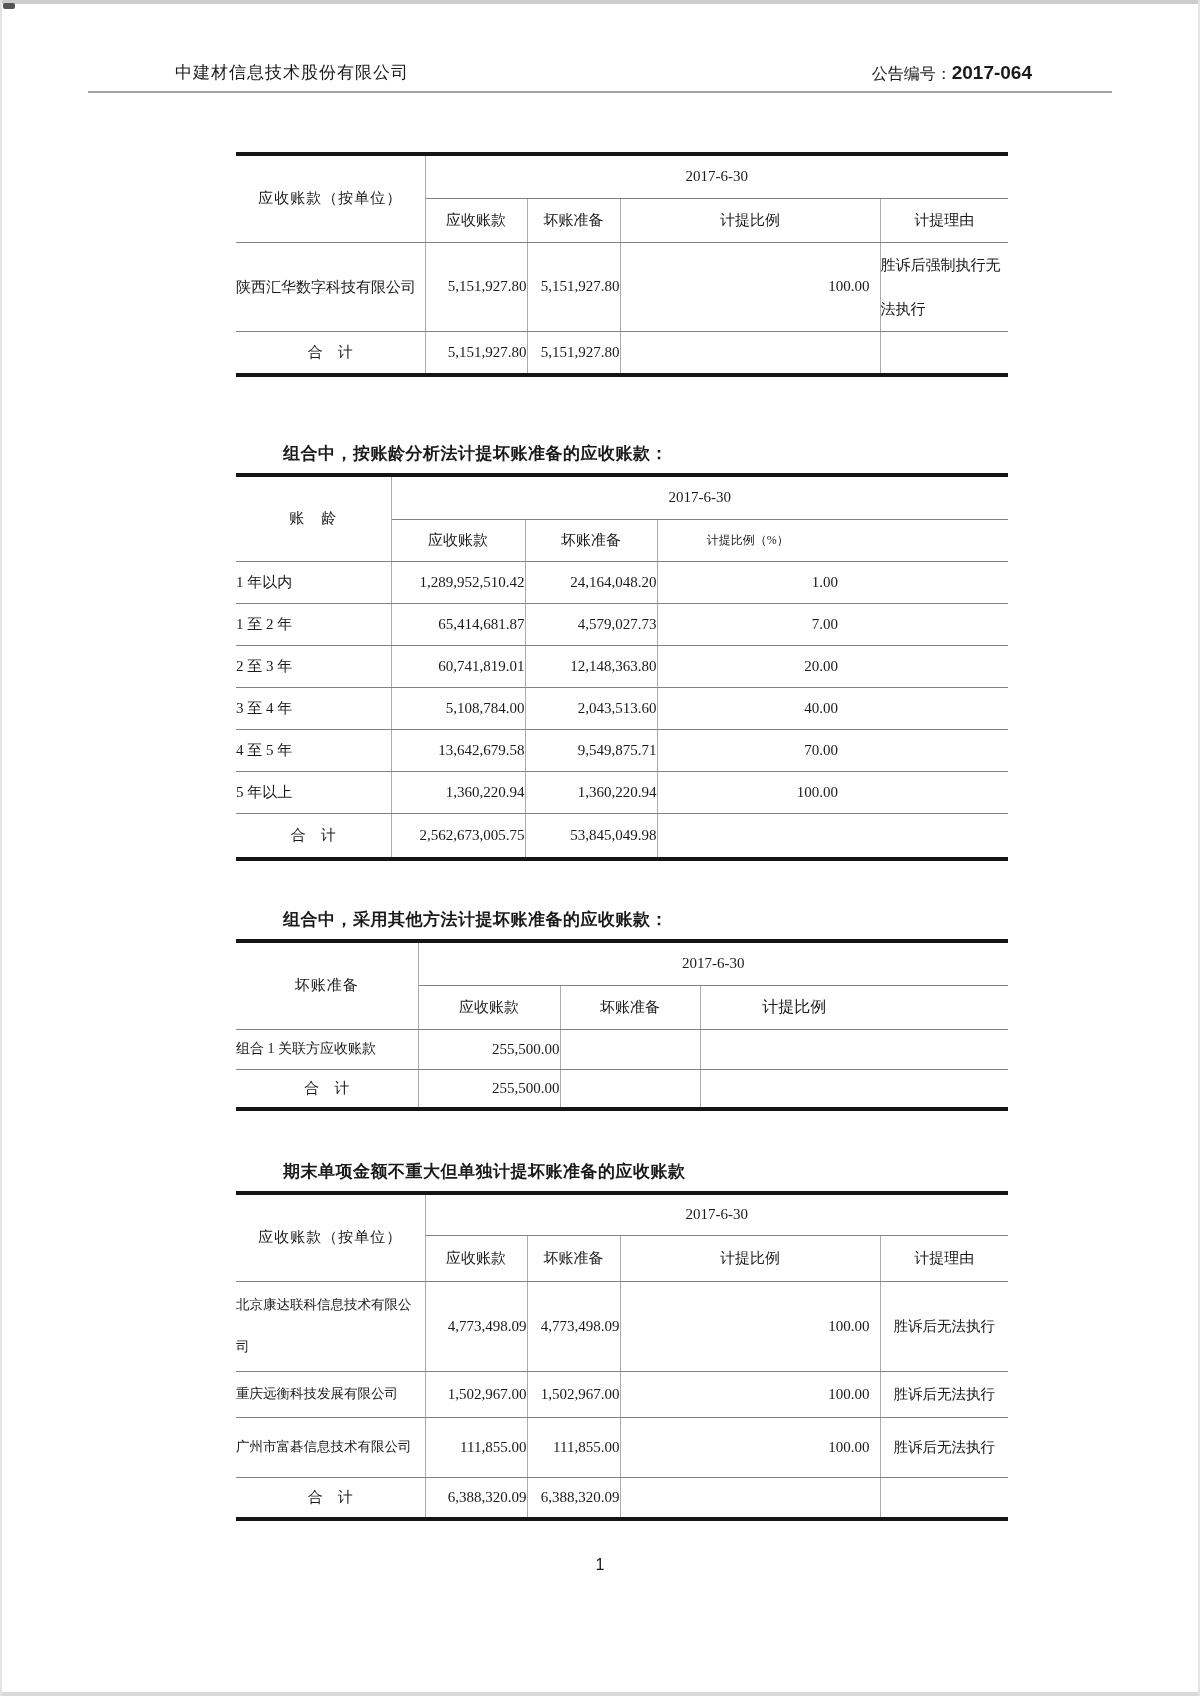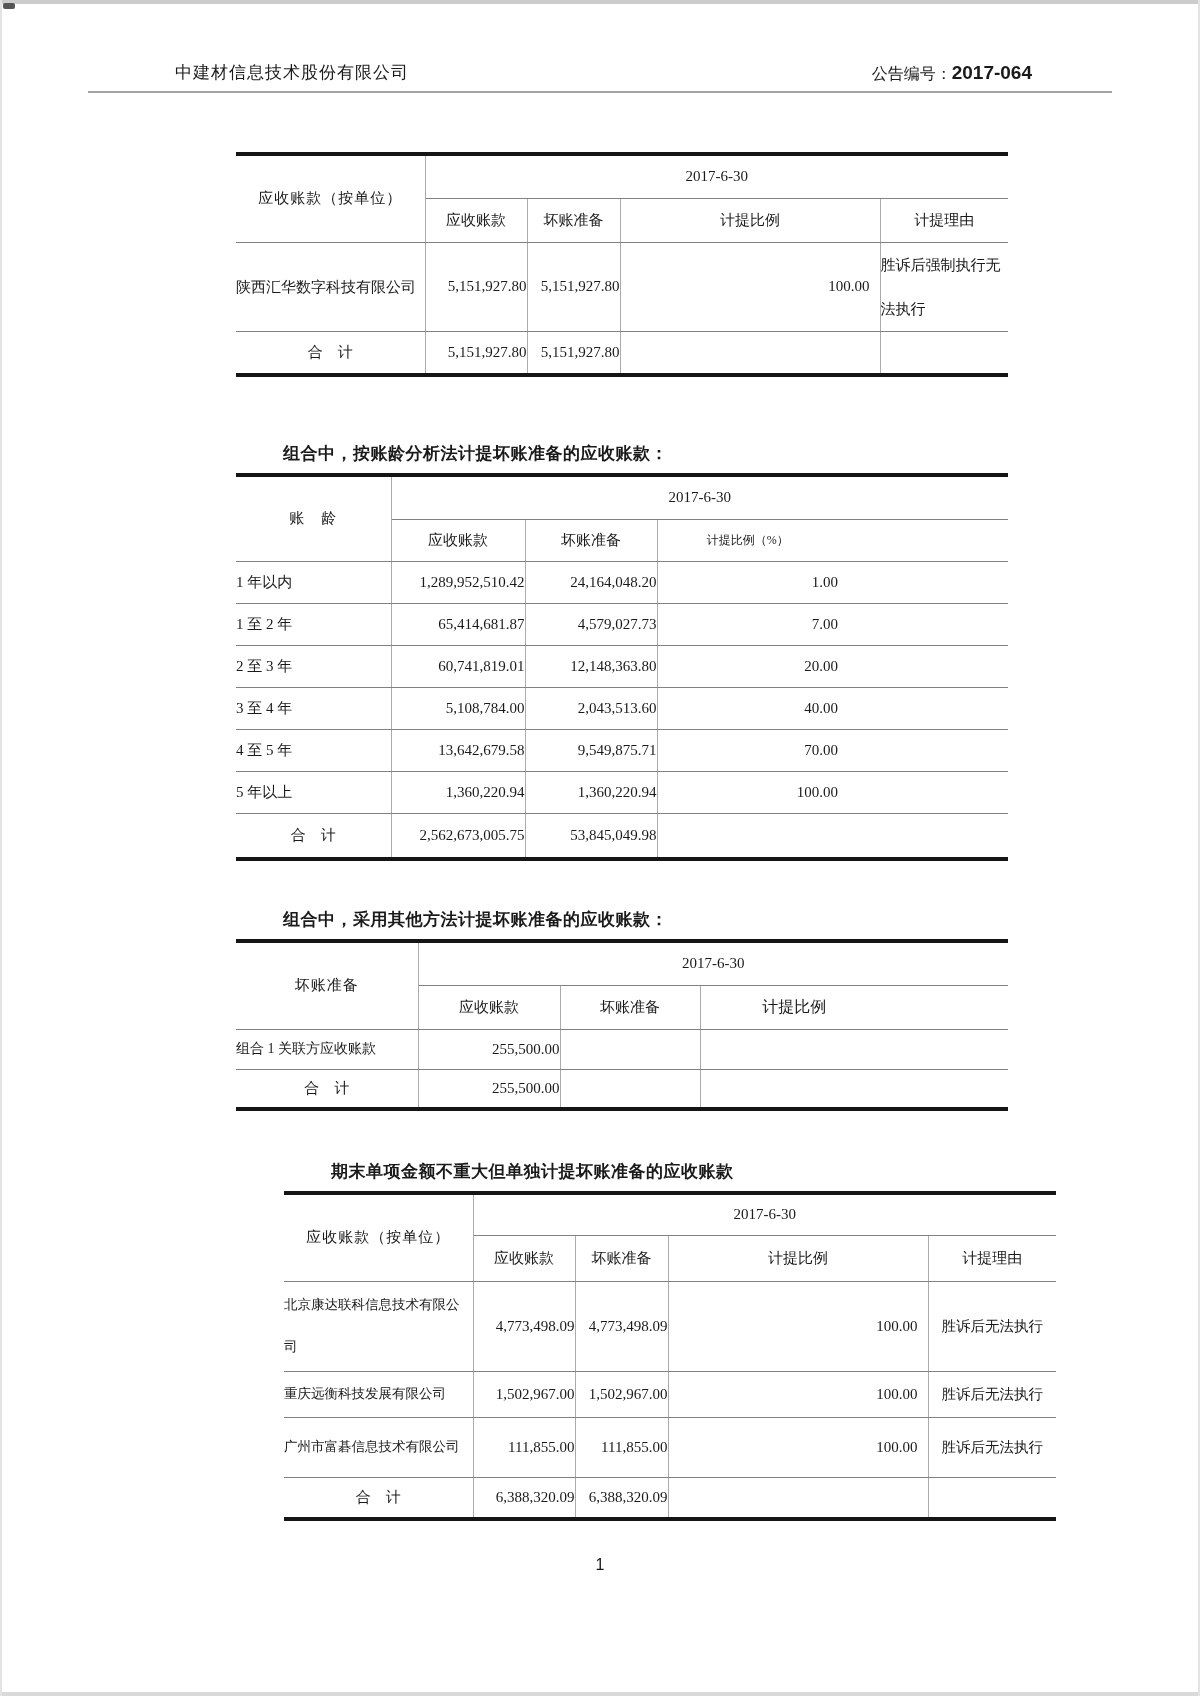--- a/index.html
+++ b/index.html
@@ -52,21 +52,21 @@
   .t1 .pct,.t4 .pct{text-align:right;padding-right:10px;font-size:15px;}
   .t2 .pct{text-align:right;padding-right:170px;font-size:15px;}
   .t2 .sub-pct{text-align:center;padding-right:170px;font-size:12px;}
   .t3 .pct{text-align:center;padding-right:120px;font-size:15px;}
   .t3 .sub-pct{text-align:center;padding-right:120px;font-size:16px;}
   .t2 td.name{line-height:normal;}
   .t3 .name{font-size:14px;line-height:normal;}
   .t4 .name{font-size:13.5px;line-height:42px;}
   .t4 .reason{padding:0 4px 0 13px;line-height:normal;font-size:14.5px;}
 
-  .sec1{top:152px;} .sec2{top:442px;} .sec3{top:908px;} .sec4{top:1160px;margin-left:48px;}
+  .sec1{top:152px;} .sec2{top:442px;} .sec3{top:908px;} .sec4{top:1160px;}
 
   .page-footer{
     position:absolute;top:1556px;left:0;width:1200px;text-align:center;
     font-size:16px;font-family:"Liberation Sans", sans-serif;
   }
 </style>
 </head>
 <body>
 
 <div class="scan-top"></div>

